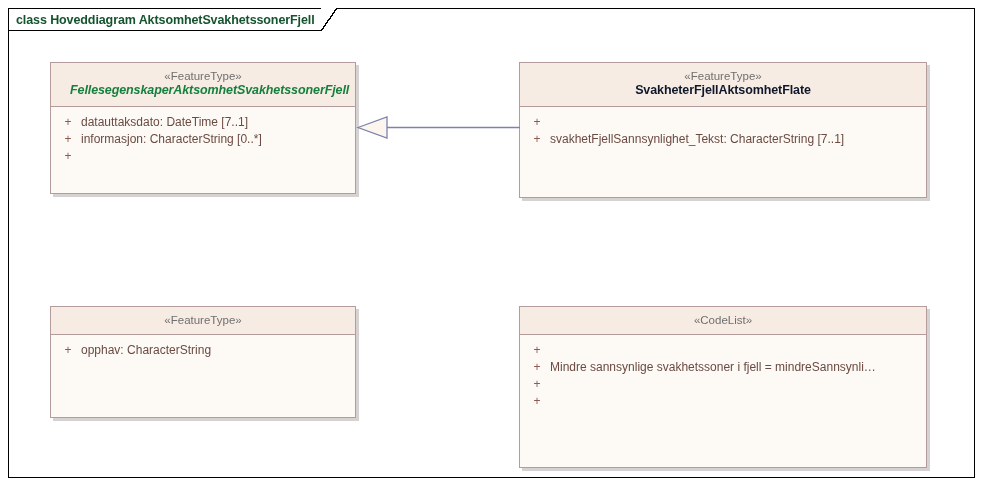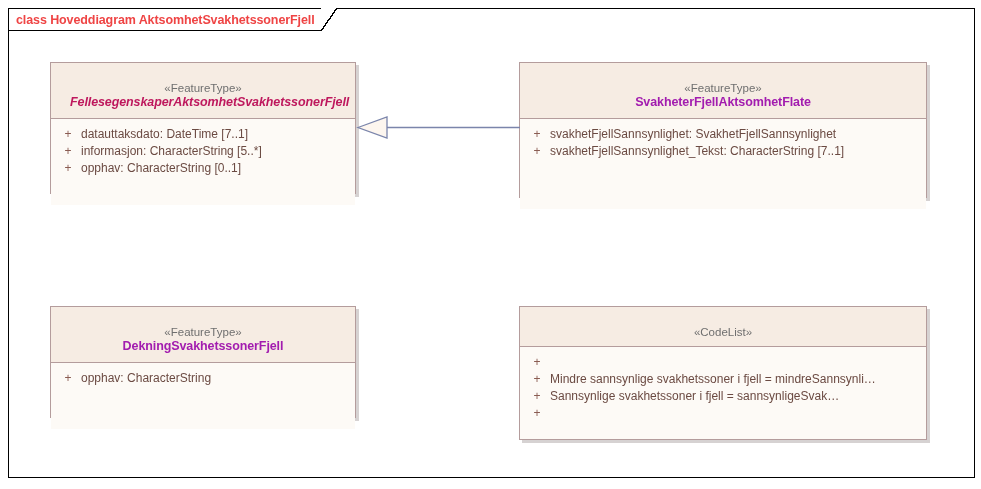--- a/index.html
+++ b/index.html
@@ -50,21 +50,21 @@
     border-bottom: 1px solid #000;
     background: #ffffff;
     display: flex;
     align-items: center;
     padding: 0 6px 0 7px;
     white-space: nowrap;
   }
   #diagram-tab .tab-title {
     font-size: 12.5px;
     font-weight: bold;
-    color: #ef4444;
+    color: #14532d;
     letter-spacing: -0.1px;
   }
   
   #diagram-tab .tab-slant {
     width: 16px;
     height: 23px;
     position: relative;
     background: #ffffff;
   }
   #diagram-tab .tab-slant::before {
@@ -92,40 +92,40 @@
     box-sizing: border-box;
     background: #fdfaf6;
     border: 1px solid #b49c9c;
     box-shadow: 3px 3px 0 0 #d6d2d2;
   }
   .uml-class .class-header {
     box-sizing: border-box;
     background: #f6ece3;
     border-bottom: 1px solid #b49c9c;
     text-align: center;
-    padding: 18px 6px 7px 6px;
+    padding: 6px 6px 7px 6px;
     line-height: 1.25;
   }
   .uml-class .stereotype {
     display: block;
     font-size: 11.5px;
     color: #6f6f6f;
     white-space: nowrap;
   }
   .uml-class .class-name {
     display: block;
     font-size: 12.5px;
     font-weight: bold;
-    color: #a21caf;
+    color: #0f172a;
     white-space: nowrap;
     letter-spacing: -0.1px;
   }
   .uml-class.abstract .class-name {
     font-style: italic;
-    color: #be185d;
+    color: #15803d;
     margin-left: 13px;
   }
   .uml-class .class-body {
     box-sizing: border-box;
     padding: 7px 4px 4px 4px;
     background: #fdfaf6;
   }
   .attr-row {
     display: flex;
     align-items: baseline;
@@ -149,21 +149,21 @@
   
   #class-fellesegenskaper { left: 50px;  top: 62px;  width: 306px; height: 132px; }
   #class-fellesegenskaper .class-body { height: 86px; }
 
   #class-svakheterflate   { left: 519px; top: 62px;  width: 408px; height: 136px; }
   #class-svakheterflate .class-body { height: 90px; }
 
   #class-dekning          { left: 50px;  top: 306px; width: 306px; height: 112px; }
   #class-dekning .class-body { height: 66px; }
 
-  #class-codelist         { left: 519px; top: 306px; width: 408px; height: 134px; }
+  #class-codelist         { left: 519px; top: 306px; width: 408px; height: 162px; }
   #class-codelist .class-body { height: 88px; }
 
   
   #generalization {
     position: absolute;
     left: 356px;
     top: 112px;
     width: 164px;
     height: 32px;
     pointer-events: none;
@@ -186,50 +186,47 @@
     <span class="stereotype">«FeatureType»</span>
     <span class="class-name">FellesegenskaperAktsomhetSvakhetssonerFjell</span>
   </div>
   <div class="class-body">
     <div class="attr-row">
       <span class="vis">+</span>
       <span class="attr-text">datauttaksdato: DateTime [7..1]</span>
     </div>
     <div class="attr-row">
       <span class="vis">+</span>
-      <span class="attr-text">informasjon: CharacterString [5..*]</span>
-    </div>
-    <div class="attr-row">
-      <span class="vis">+</span>
-      <span class="attr-text">opphav: CharacterString [0..1]</span>
+      <span class="attr-text">informasjon: CharacterString [0..*]</span>
+    </div>
+    <div class="attr-row">
+      <span class="vis">+</span>
     </div>
   </div>
 </div>
 
 <div class="uml-class" id="class-svakheterflate">
   <div class="class-header">
     <span class="stereotype">«FeatureType»</span>
     <span class="class-name">SvakheterFjellAktsomhetFlate</span>
   </div>
   <div class="class-body">
     <div class="attr-row">
       <span class="vis">+</span>
-      <span class="attr-text">svakhetFjellSannsynlighet: SvakhetFjellSannsynlighet</span>
     </div>
     <div class="attr-row">
       <span class="vis">+</span>
       <span class="attr-text">svakhetFjellSannsynlighet_Tekst: CharacterString [7..1]</span>
     </div>
   </div>
 </div>
 
 <div class="uml-class" id="class-dekning">
   <div class="class-header">
     <span class="stereotype">«FeatureType»</span>
-    <span class="class-name">DekningSvakhetssonerFjell</span>
   </div>
   <div class="class-body">
     <div class="attr-row">
       <span class="vis">+</span>
       <span class="attr-text">opphav: CharacterString</span>
     </div>
   </div>
 </div>
 
 <div class="uml-class" id="class-codelist">
@@ -239,21 +236,20 @@
   <div class="class-body">
     <div class="attr-row">
       <span class="vis">+</span>
     </div>
     <div class="attr-row">
       <span class="vis">+</span>
       <span class="attr-text">Mindre sannsynlige svakhetssoner i fjell = mindreSannsynli…</span>
     </div>
     <div class="attr-row">
       <span class="vis">+</span>
-      <span class="attr-text">Sannsynlige svakhetssoner i fjell = sannsynligeSvak…</span>
     </div>
     <div class="attr-row">
       <span class="vis">+</span>
     </div>
   </div>
 </div>
 
 <svg id="generalization" width="164" height="32" viewBox="0 0 164 32">
   <line x1="31" y1="15.5" x2="164" y2="15.5" stroke="#7b85ab" stroke-width="1.3"></line>
   <polygon points="2,15.5 31,5 31,26" fill="#fdf6ef" stroke="#7b85ab" stroke-width="1.3" stroke-linejoin="miter"></polygon>

